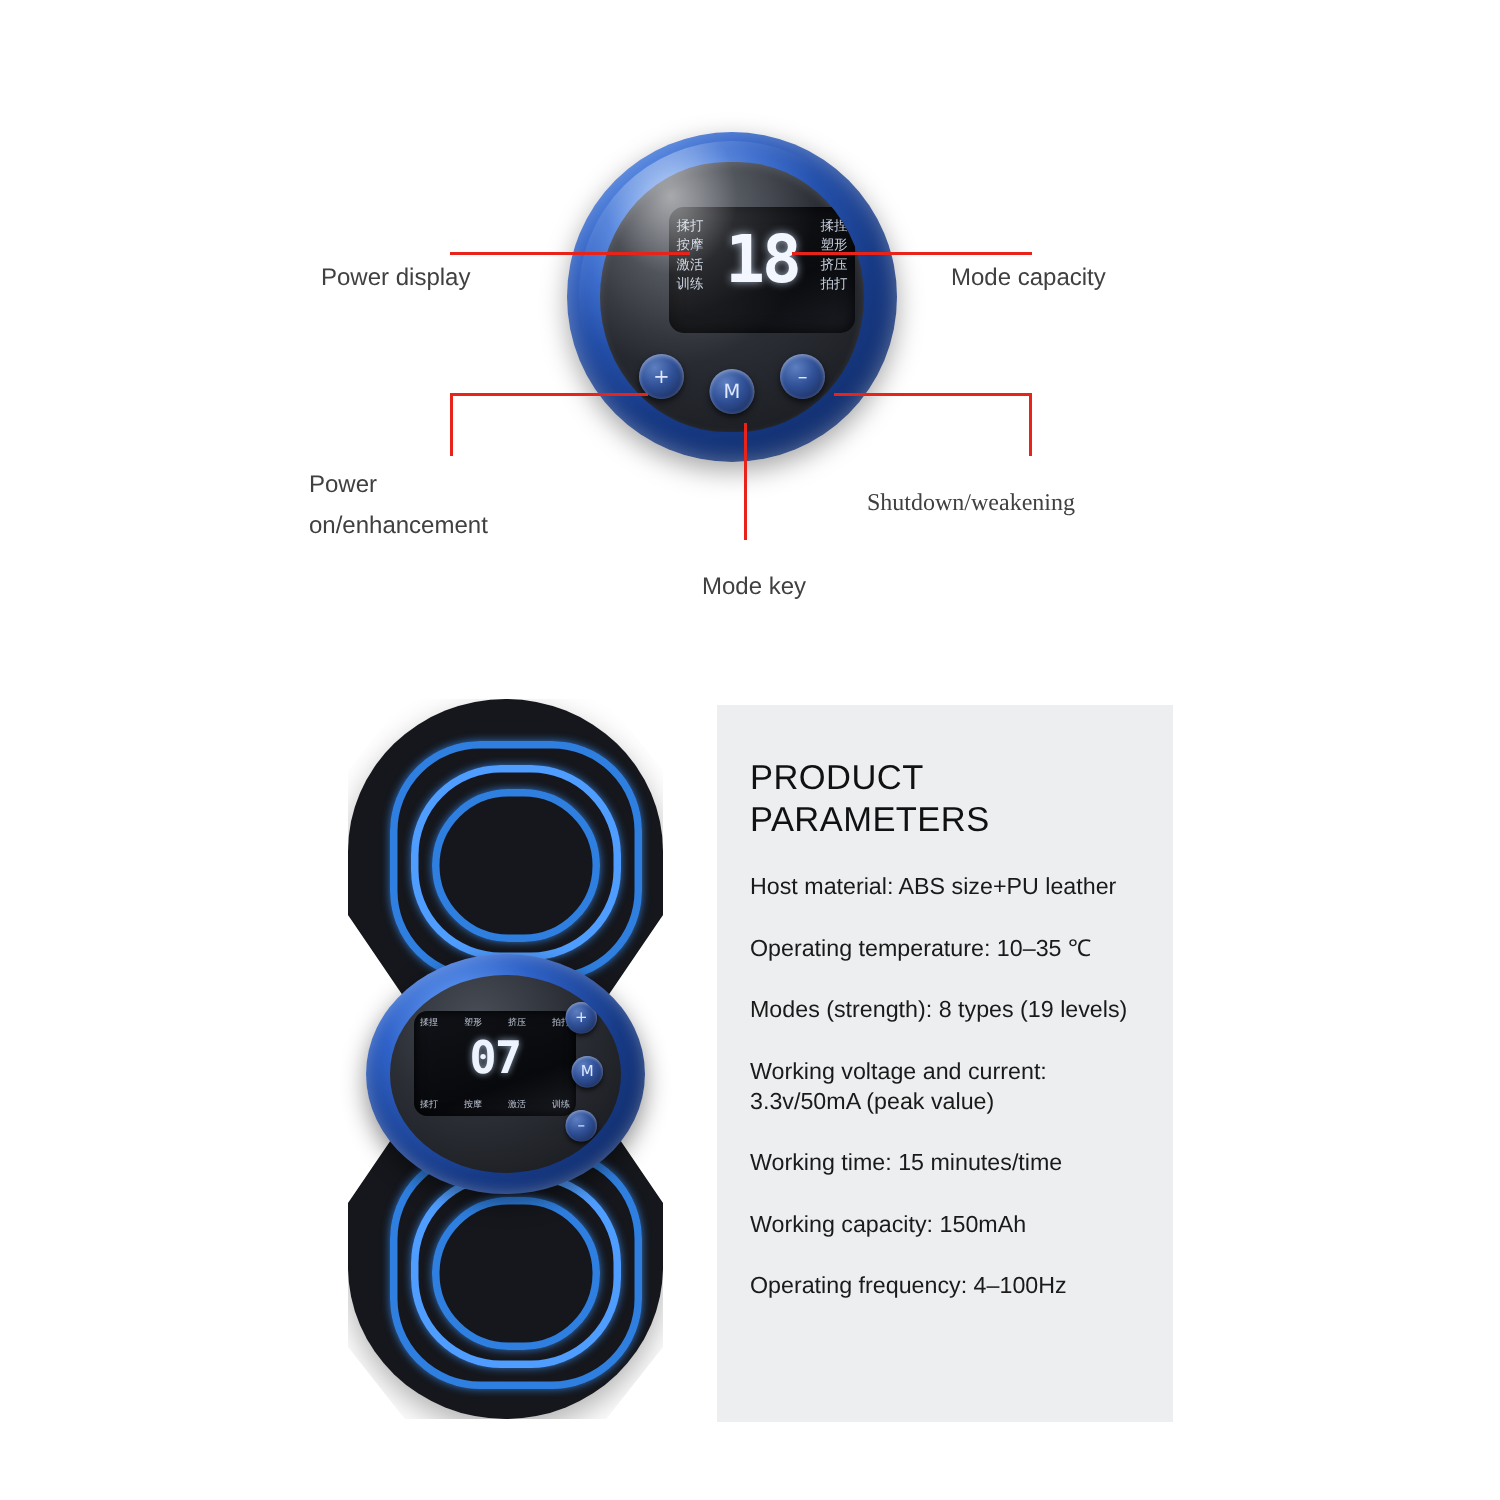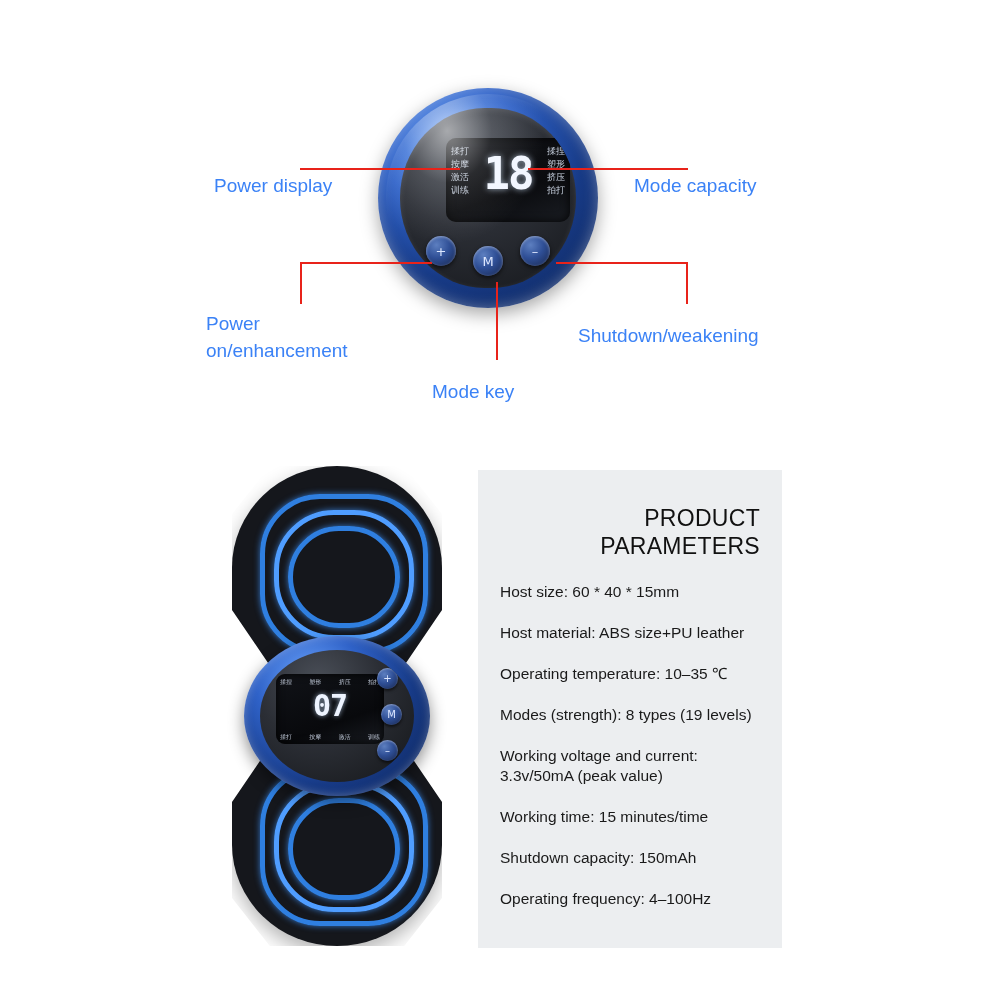--- a/index.html
+++ b/index.html
@@ -115,23 +115,23 @@
   .dev-btn.b2 { left: 47px; top: 10px; }
   .dev-btn.b3 { left: 94px; top: 0px; }
 
   
   .ln { position: absolute; background: #e8231a; }
   .lnh { height: 2px; }
   .lnv { width: 2px; }
 
   .callout {
     position: absolute;
-    font-size: 19px;
+    font-size: 16px;
     line-height: 27px;
-    color: #3b82f6;
+    color: #404040;
     font-family: "Liberation Sans", sans-serif;
     white-space: pre-line;
   }
 
   
   .pad-wrap {
     position: absolute;
     left: 222px;
     top: 466px;
     width: 230px;
@@ -241,21 +241,20 @@
     background: #eceef0;
     padding: 34px 22px 0 22px;
     box-sizing: border-box;
   }
   .params-title {
     font-size: 23px;
     line-height: 28px;
     color: #111;
     margin: 0 0 22px 0;
     letter-spacing: 0.3px;
-    text-align: right;
   }
   .param-item {
     font-size: 15.5px;
     line-height: 20px;
     color: #1a1a1a;
     margin-bottom: 21px;
     white-space: pre-line;
   }
 </style>
 </head>
@@ -301,22 +300,22 @@
 
   <div class="ln lnv" style="left:496px; top:282px; height:78px;"></div>
 
   <div class="ln lnh" style="left:556px; top:262px; width:132px;"></div>
   <div class="ln lnv" style="left:686px; top:262px; height:42px;"></div>
 
   <div class="callout" style="left:214px; top:172px;">Power display</div>
   <div class="callout" style="left:634px; top:172px;">Mode capacity</div>
   <div class="callout" style="left:206px; top:310px;">Power
 on/enhancement</div>
-  <div class="callout" style="left:432px; top:378px;">Mode key</div>
-  <div class="callout" style="left:578px; top:322px;">Shutdown/weakening</div>
+  <div class="callout" style="left:468px; top:378px;">Mode key</div>
+  <div class="callout" style="left:578px; top:322px;font-family:Liberation Serif, serif;">Shutdown/weakening</div>
 
   <div class="pad-wrap">
     <div class="pad-body"></div>
     <div class="pad-trace pt1"></div>
     <div class="pad-trace pt2"></div>
     <div class="pad-trace pt3"></div>
     <div class="pad-trace pt4"></div>
     <div class="pad-trace pt5"></div>
     <div class="pad-trace pt6"></div>
 
@@ -340,24 +339,23 @@
         </div>
         <div class="ds-btn sb1">+</div>
         <div class="ds-btn sb2">M</div>
         <div class="ds-btn sb3">–</div>
       </div>
     </div>
   </div>
 
   <div class="params">
     <div class="params-title">PRODUCT PARAMETERS</div>
-    <div class="param-item">Host size: 60 * 40 * 15mm</div>
     <div class="param-item">Host material: ABS size+PU leather</div>
     <div class="param-item">Operating temperature: 10–35 ℃</div>
     <div class="param-item">Modes (strength): 8 types (19 levels)</div>
     <div class="param-item">Working voltage and current:
 3.3v/50mA (peak value)</div>
     <div class="param-item">Working time: 15 minutes/time</div>
-    <div class="param-item">Shutdown capacity: 150mAh</div>
+    <div class="param-item">Working capacity: 150mAh</div>
     <div class="param-item">Operating frequency: 4–100Hz</div>
   </div>
 
 </div>
 
 </body></html>

